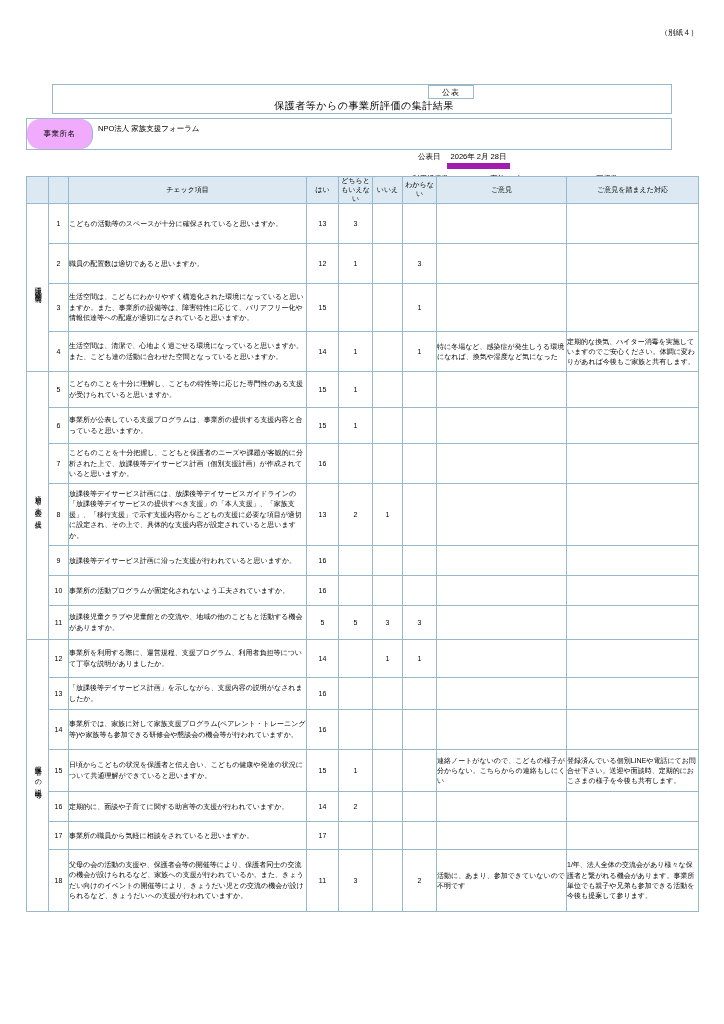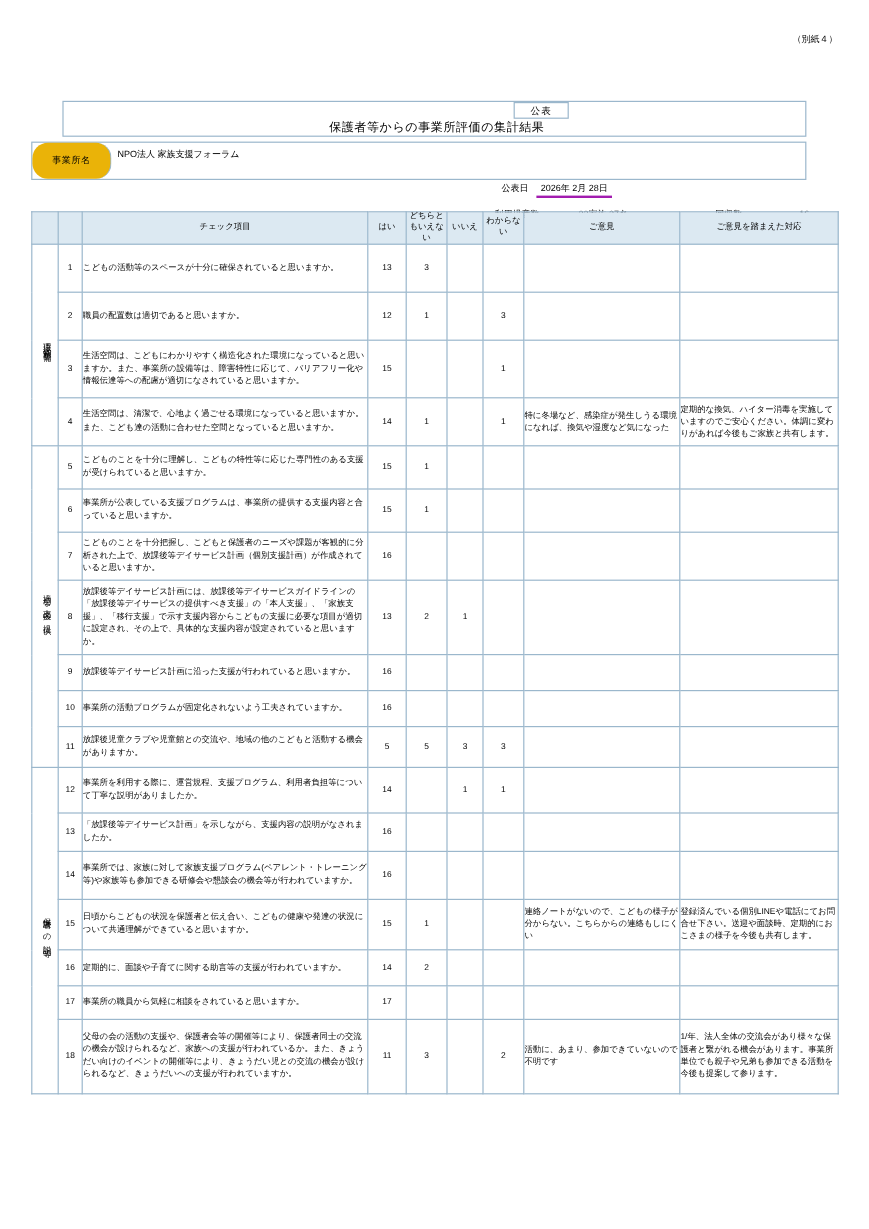--- a/index.html
+++ b/index.html
@@ -51,21 +51,21 @@
   
   .office-block {
     position: absolute;
     left: 26px; top: 118px;
     width: 646px; height: 32px;
     border: 1px solid #9bb7cc;
     display: flex;
   }
   .office-label {
     width: 66px;
-    background: #eab308;
+    background: #f0abfc;
     border-right: 1px solid #9bb7cc;
     font-size: 7.5px;
     display: flex; align-items: center; justify-content: center;
     letter-spacing: 0.5px;
     border-radius: 13px;
   }
   .office-names {
     flex: 1;
     padding: 4px 0 0 5px;
     font-size: 7.5px;
@@ -85,21 +85,21 @@
   }
   .meta-line2 { position: absolute; left: 0; top: 22px; width: 646px; }
   .m-users { position: absolute; left: 386px; }
   .m-usersval { position: absolute; left: 456px; }
   .m-ans { position: absolute; left: 570px; }
   .m-ansval { position: absolute; left: 640px; }
 
   
   .date-underline {
     display: inline-block;
-    border-bottom: 2px solid #a21caf;
+    border-bottom: 6px solid #a21caf;
     padding: 0 4px 1px 4px;
     margin-left: 4px;
   }
 
   
   table.grid {
     position: absolute;
     left: 26px; top: 176px;
     width: 672px;
     border-collapse: collapse;

